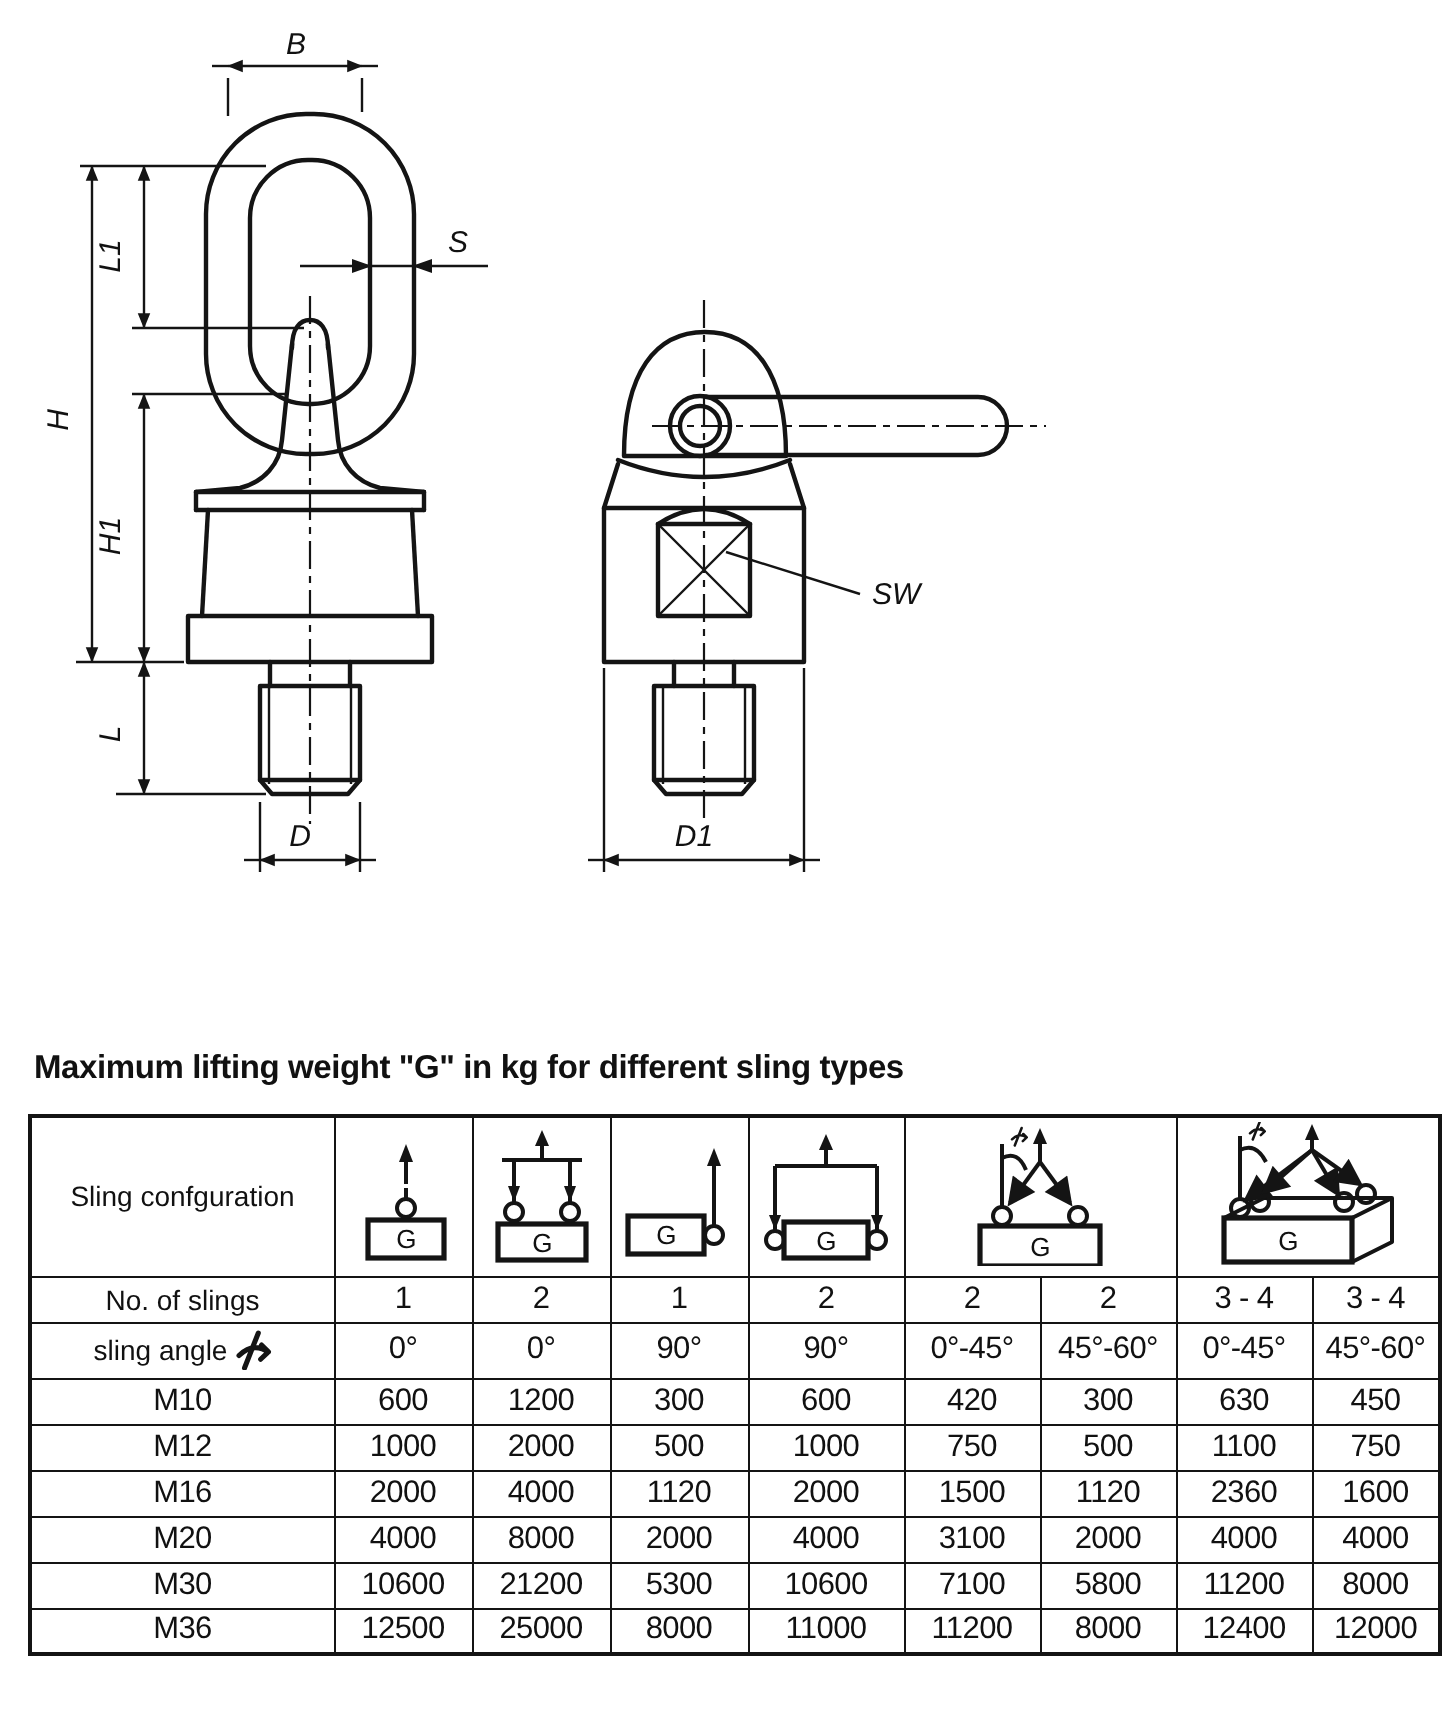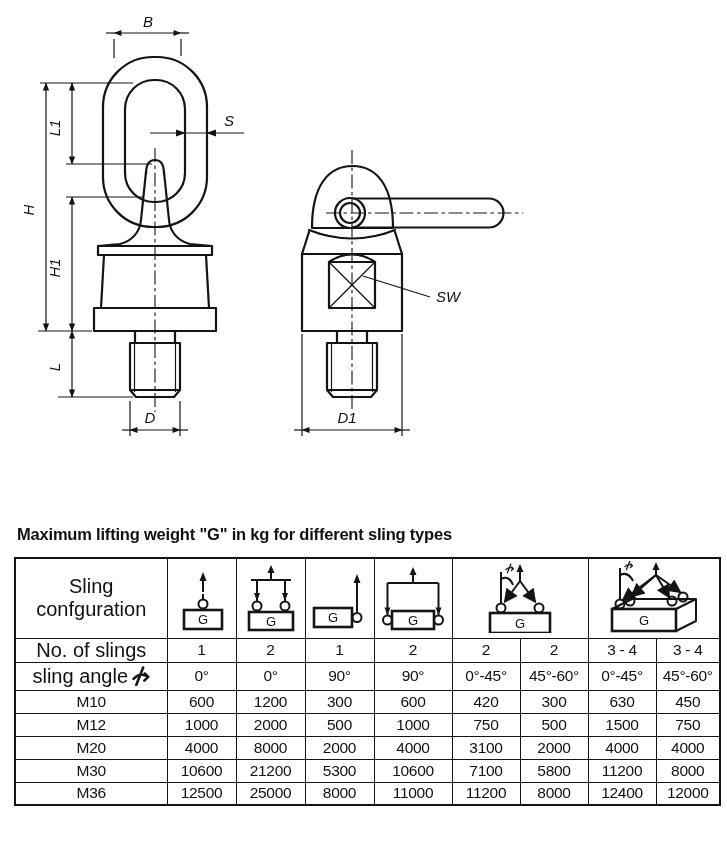--- a/index.html
+++ b/index.html
@@ -13,21 +13,21 @@
   .dimtxt{font:italic 15px "Liberation Sans",sans-serif;fill:#111;}
   .arrfill{fill:#141414;stroke:none;}
   
   .tbl-title{position:absolute;left:17px;top:525px;font-size:16.5px;font-weight:bold;
              letter-spacing:-0.2px;white-space:nowrap;}
   
   .wtable{position:absolute;left:14px;top:557px;width:707px;border-collapse:collapse;
           table-layout:fixed;border:2.5px solid #141414;}
   .wtable td{border:1.5px solid #141414;text-align:center;vertical-align:middle;
              padding:0;font-size:15.5px;letter-spacing:-0.3px;overflow:hidden;}
-  .wtable .lbl{font-size:20px;letter-spacing:0;}
+  .wtable .lbl{font-size:14px;letter-spacing:0;}
   .row-cfg{height:80px;}
   .row-slings{height:23px;}
   .row-angle{height:28px;}
   .row-data{height:23px;}
   .cfgcell{text-align:center;}
   .anglecell{display:flex;align-items:center;justify-content:center;gap:4px;height:100%;}
   .ic{display:block;margin:0 auto;}
   .ico{fill:none;stroke:#141414;stroke-width:2;stroke-linejoin:round;}
   .icb{fill:none;stroke:#141414;stroke-width:2.6;}
   .ict{font:13px "Liberation Sans",sans-serif;fill:#111;}
@@ -300,22 +300,33 @@
       <td>450</td>
     </tr>
     <tr class="row-data">
       <td>M12</td>
       <td>1000</td>
       <td>2000</td>
       <td>500</td>
       <td>1000</td>
       <td>750</td>
       <td>500</td>
+      <td>1100</td>
+      <td>750</td>
+    </tr>
+    <tr class="row-data">
+      <td>M16</td>
+      <td>2000</td>
+      <td>4000</td>
+      <td>1120</td>
+      <td>2000</td>
       <td>1500</td>
-      <td>750</td>
+      <td>1120</td>
+      <td>2360</td>
+      <td>1600</td>
     </tr>
     <tr class="row-data">
       <td>M20</td>
       <td>4000</td>
       <td>8000</td>
       <td>2000</td>
       <td>4000</td>
       <td>3100</td>
       <td>2000</td>
       <td>4000</td>

